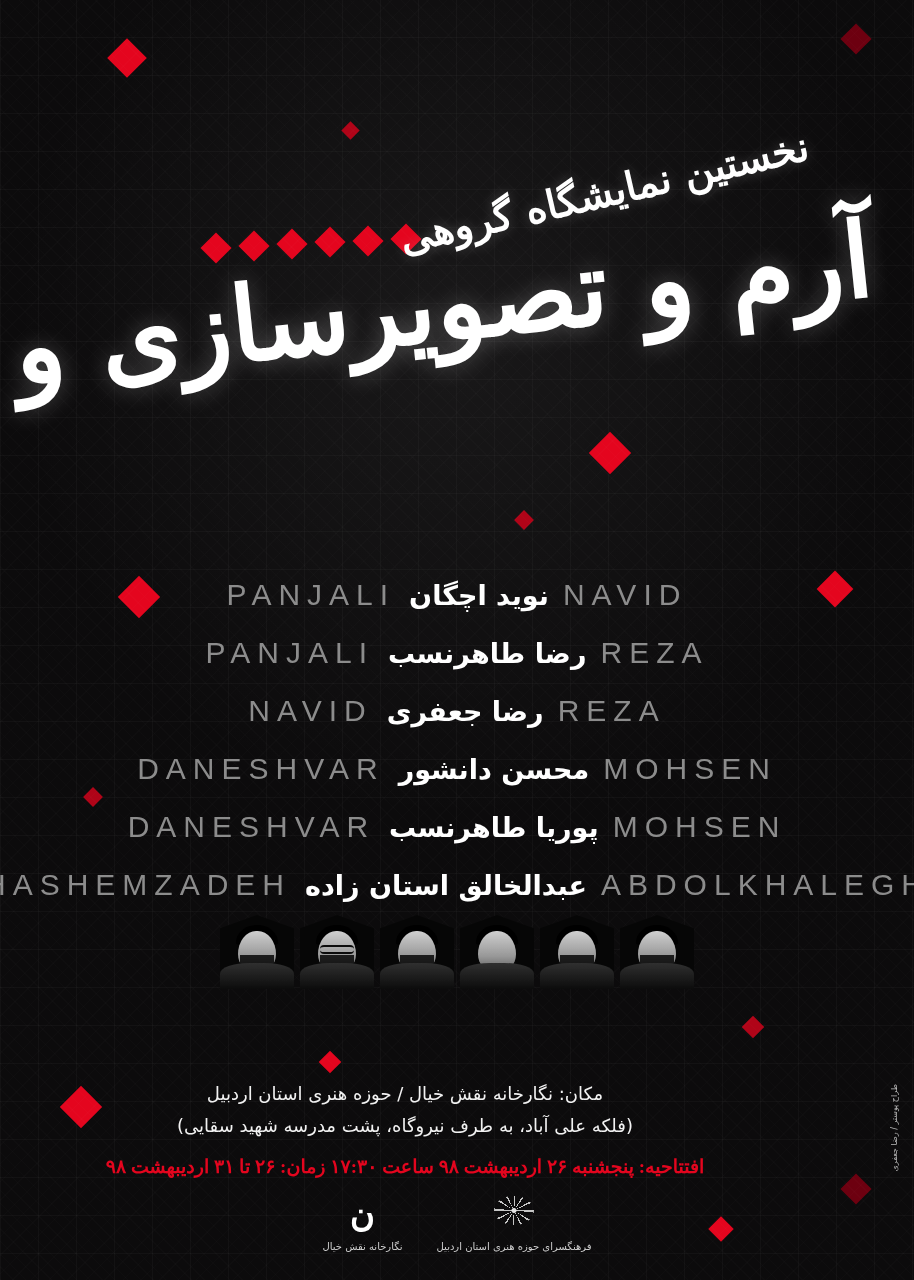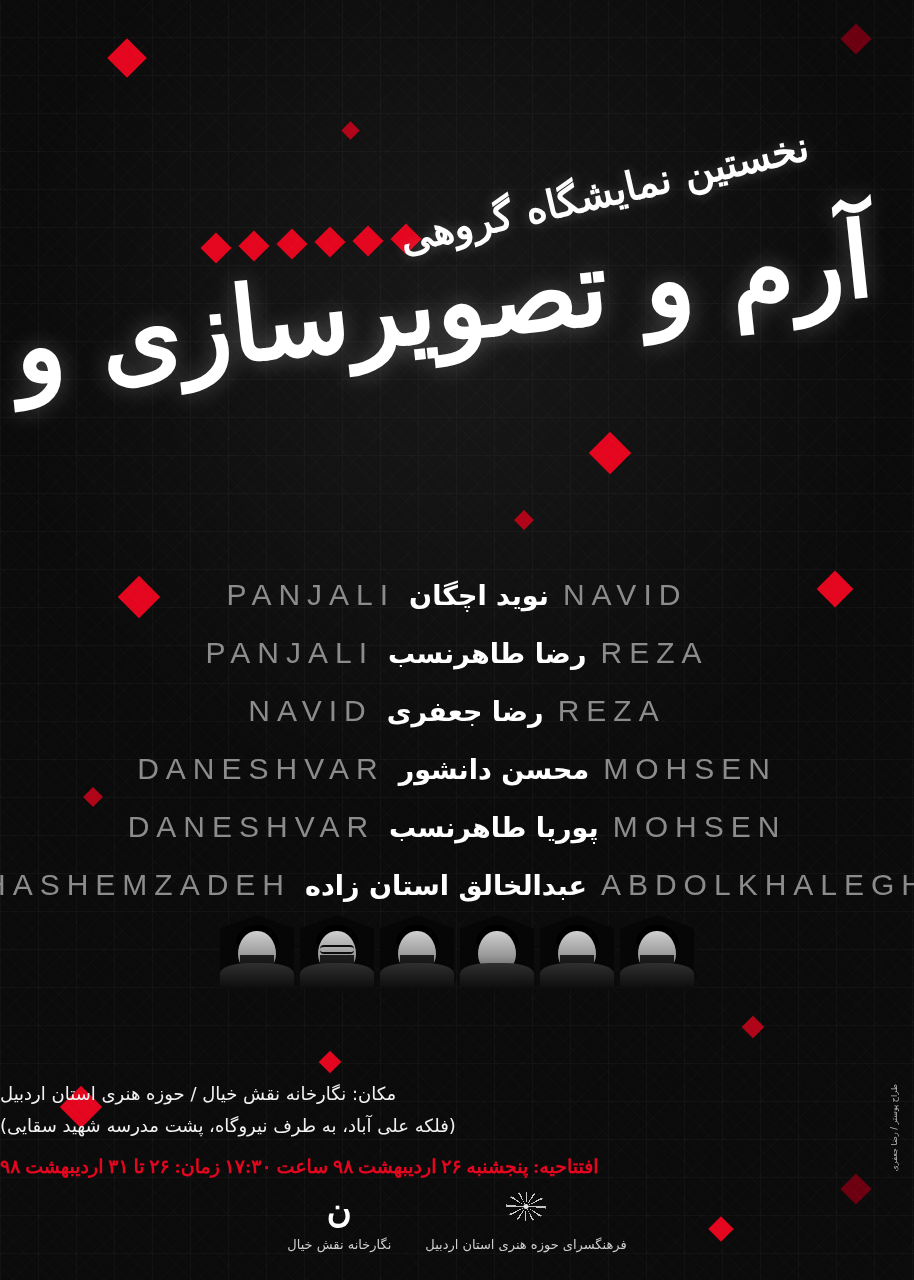--- a/index.html
+++ b/index.html
@@ -196,21 +196,21 @@
     opacity: 0;
   }
   .portrait.glasses-on .glasses { opacity: 1; }
 
   
   .footer {
     position: absolute;
     top: 1078px;
     left: 0;
     width: 810px;
-    text-align: left;
+    text-align: center;
     z-index: 5;
   }
   .venue {
     color: #f2f2f2;
     font-family: "DejaVu Sans", sans-serif;
     font-size: 18px;
     line-height: 1.75;
     direction: rtl;
   }
   .datetime {
@@ -268,21 +268,21 @@
     font-family: "DejaVu Serif", serif;
     font-size: 34px;
     font-weight: bold;
     line-height: 42px;
     text-align: center;
     letter-spacing: -2px;
   }
   .logo-caption {
     color: #cfcfcf;
     font-family: "DejaVu Sans", sans-serif;
-    font-size: 13px;
+    font-size: 10px;
     line-height: 1.5;
     direction: rtl;
     white-space: nowrap;
   }
 
   
   .vcredit {
     position: absolute;
     right: 12px;
     bottom: 108px;

